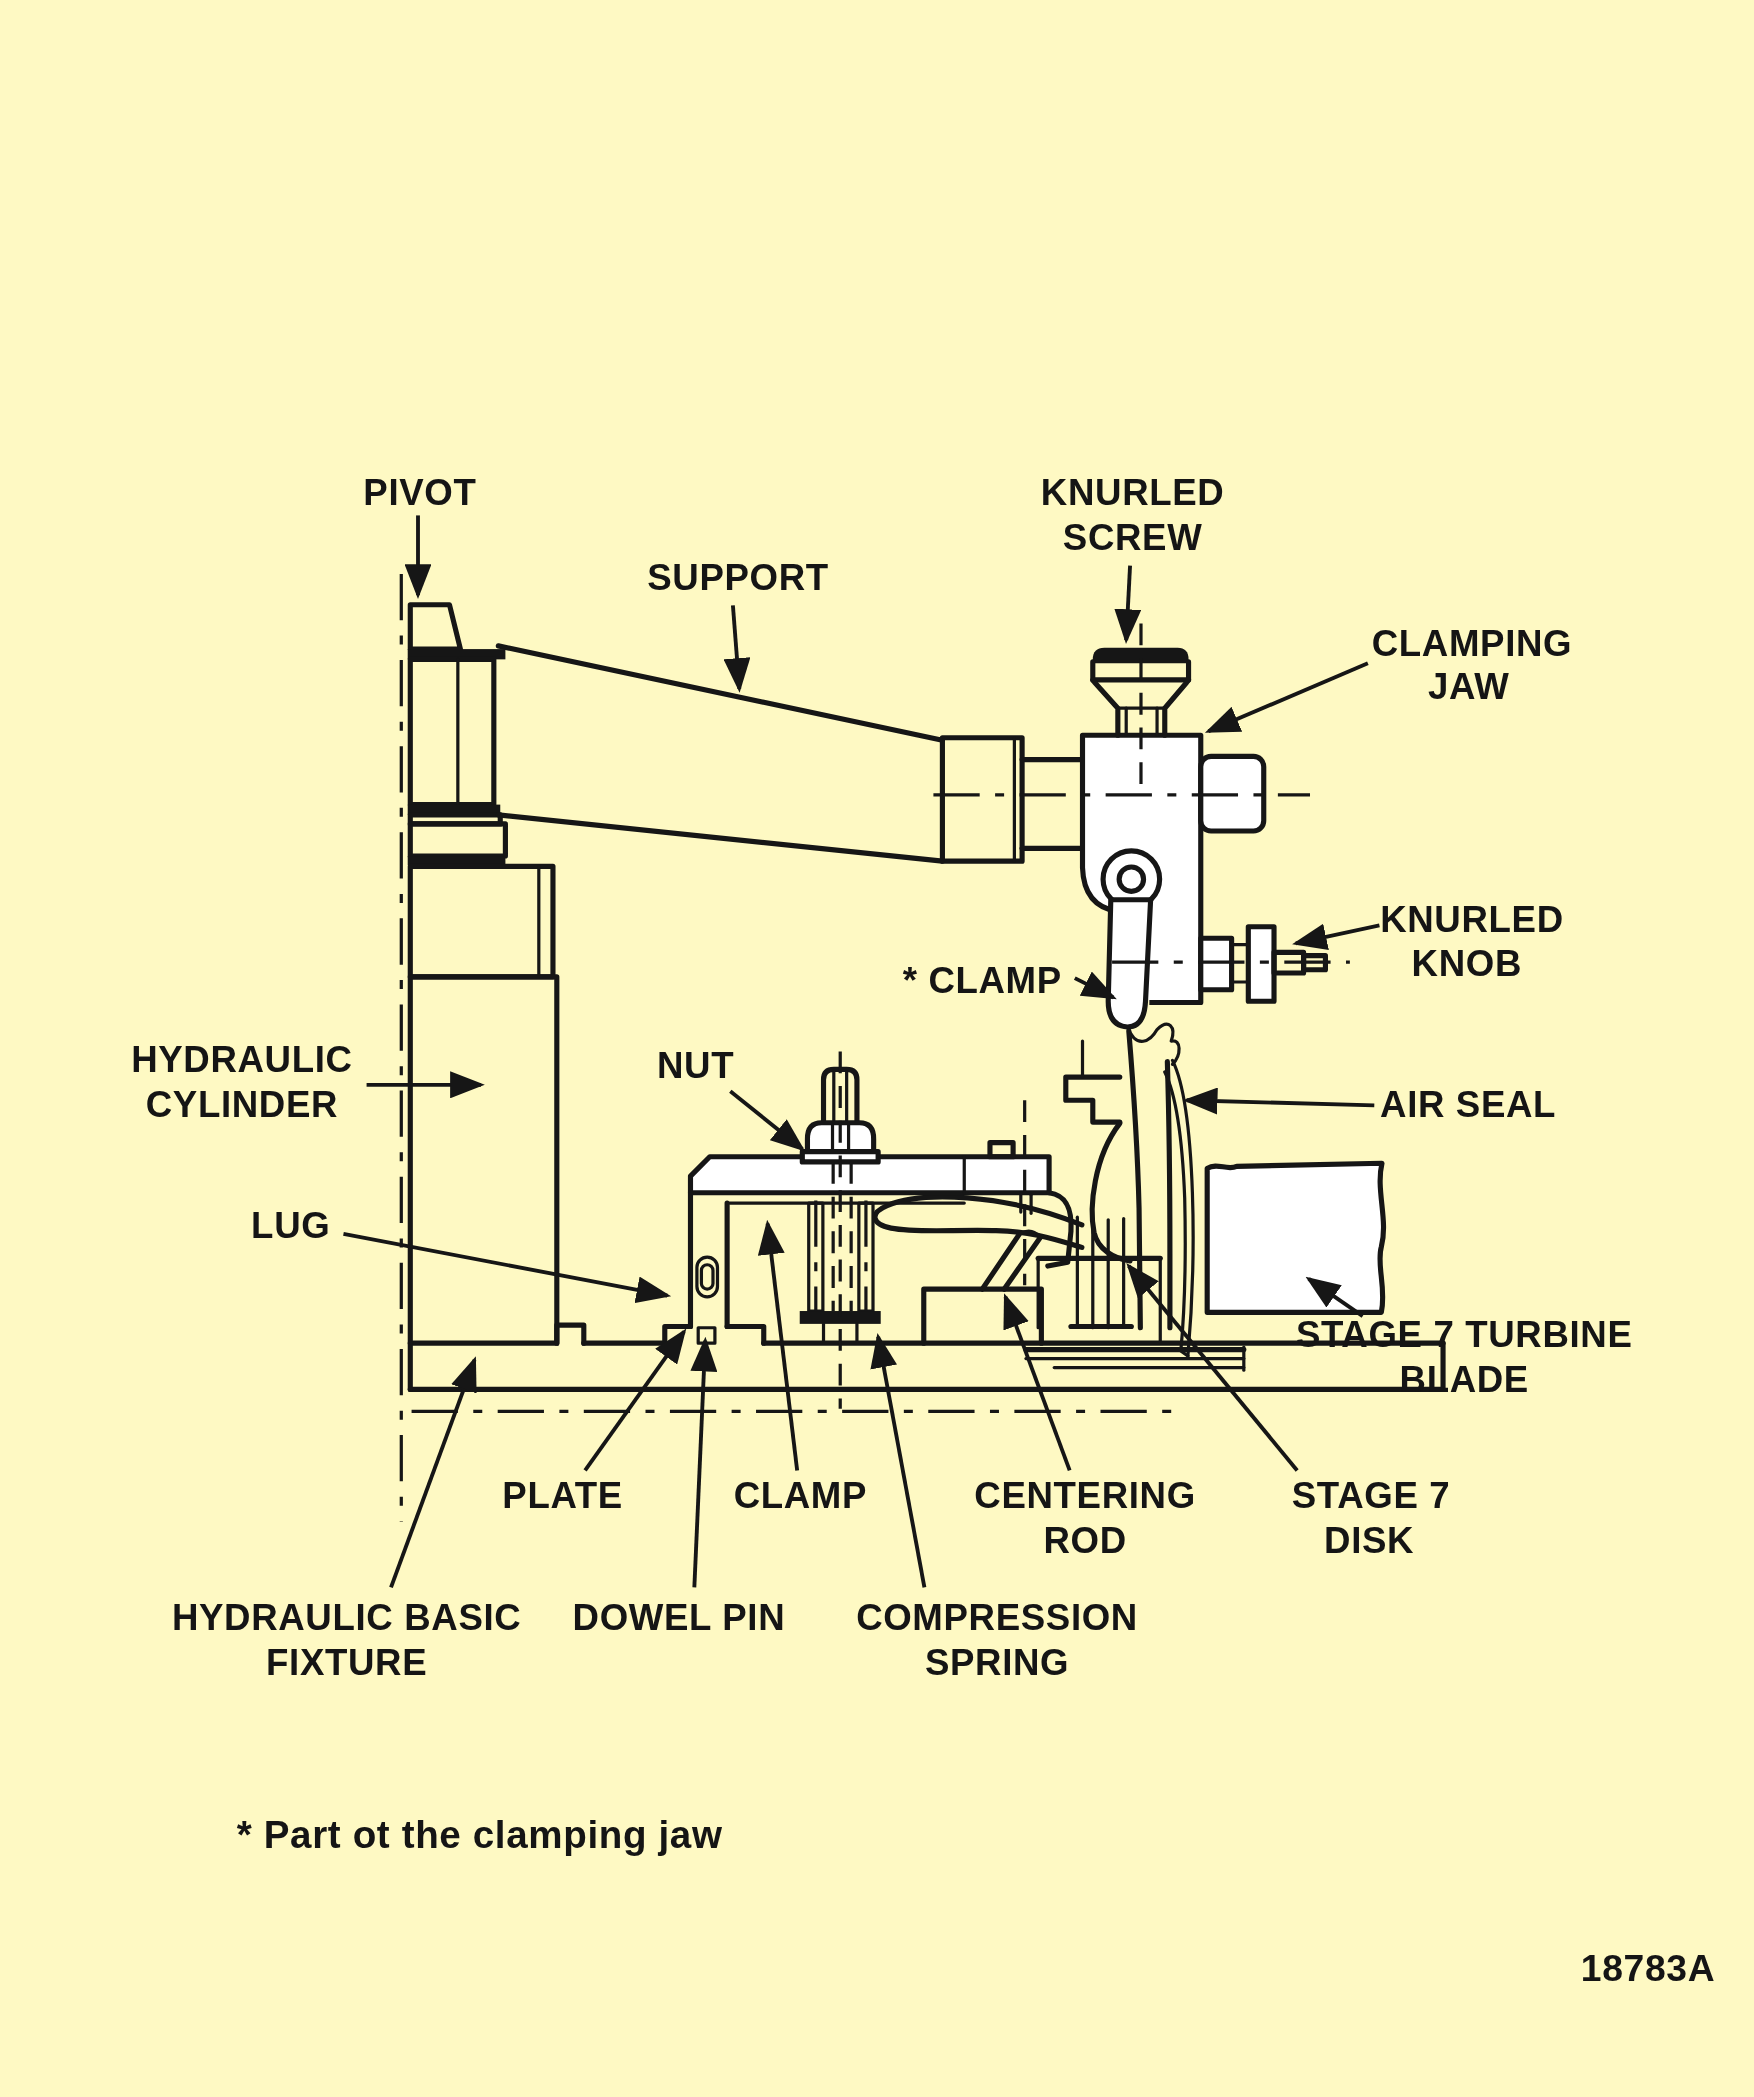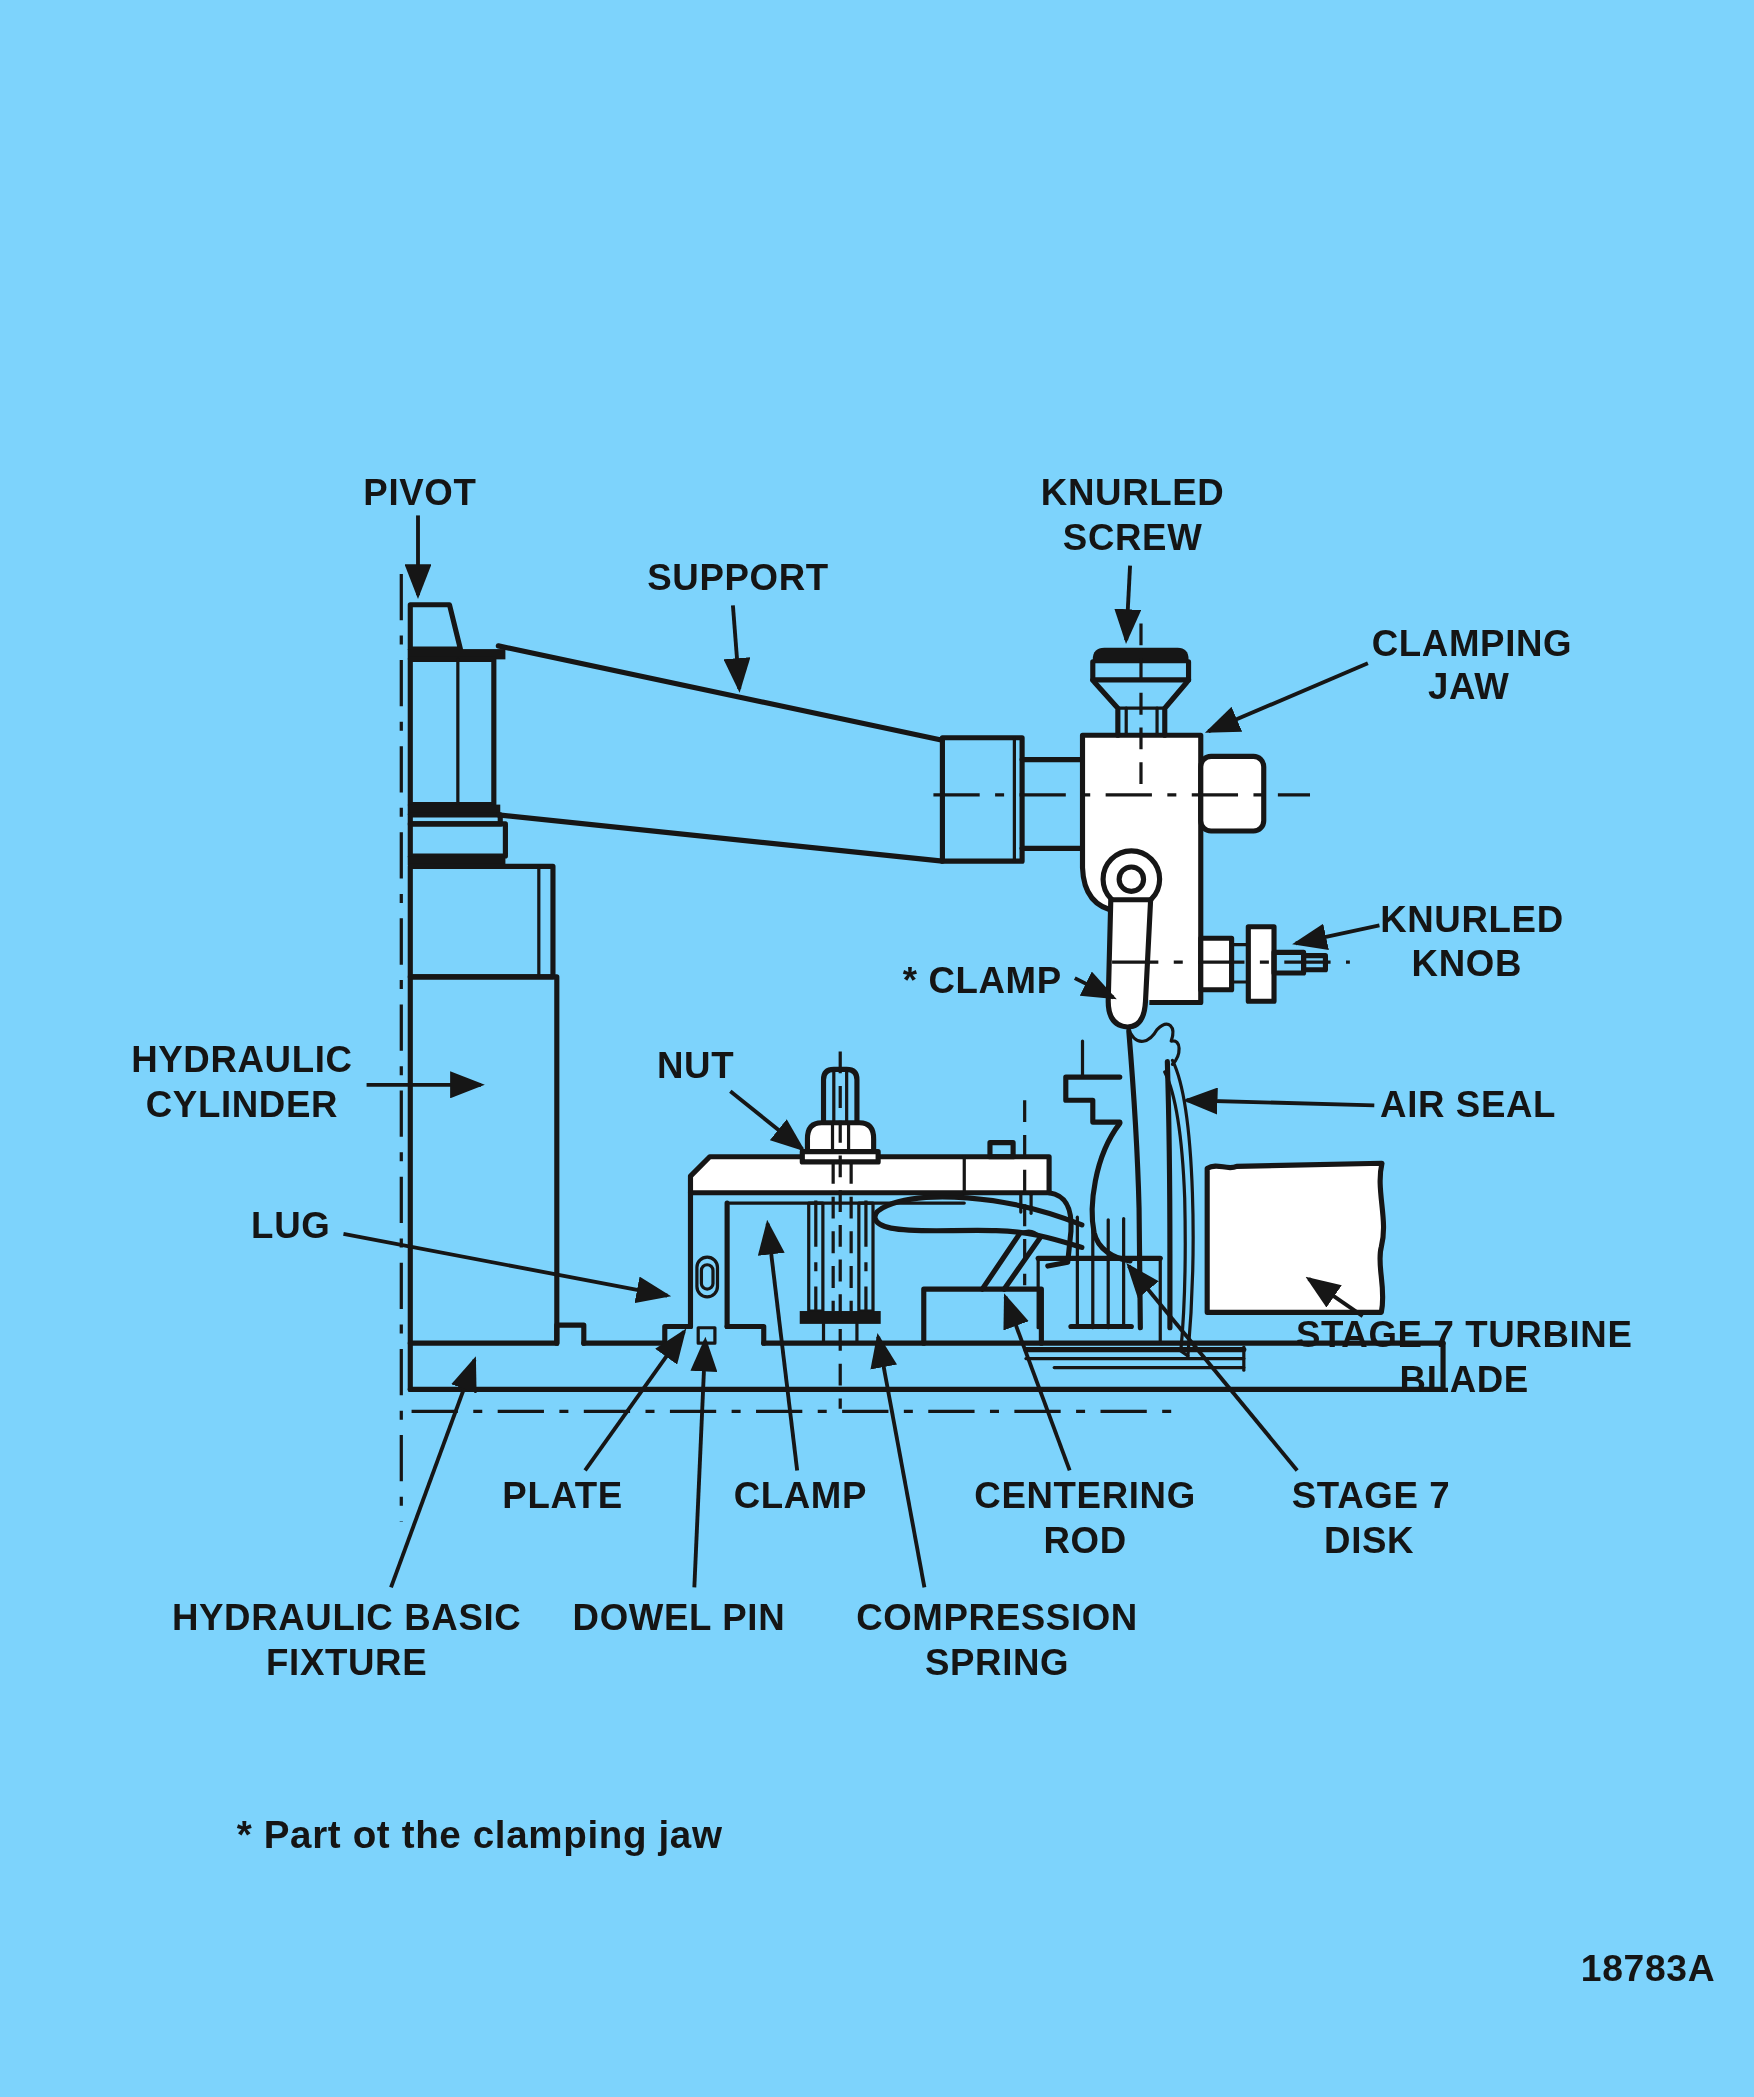--- a/index.html
+++ b/index.html
@@ -1,19 +1,19 @@
 <!DOCTYPE html>
 <html style="font-size:10.3px"><head>
 <meta charset="utf-8">
 <style>
   html,body{margin:0;padding:0;background:#f4f4f2;}
   .page{
     position:relative;
     width:1755px;height:2097px;
-    background:#7dd3fc;
+    background:#fef9c3;
     font-family:"Liberation Sans", sans-serif;
     overflow:hidden;
   }
   svg{display:block;}
   .lbl{
     font-family:"Liberation Sans", sans-serif;
     font-weight:700;
     font-size:57px;
     fill:#151515;
     letter-spacing:1px;

